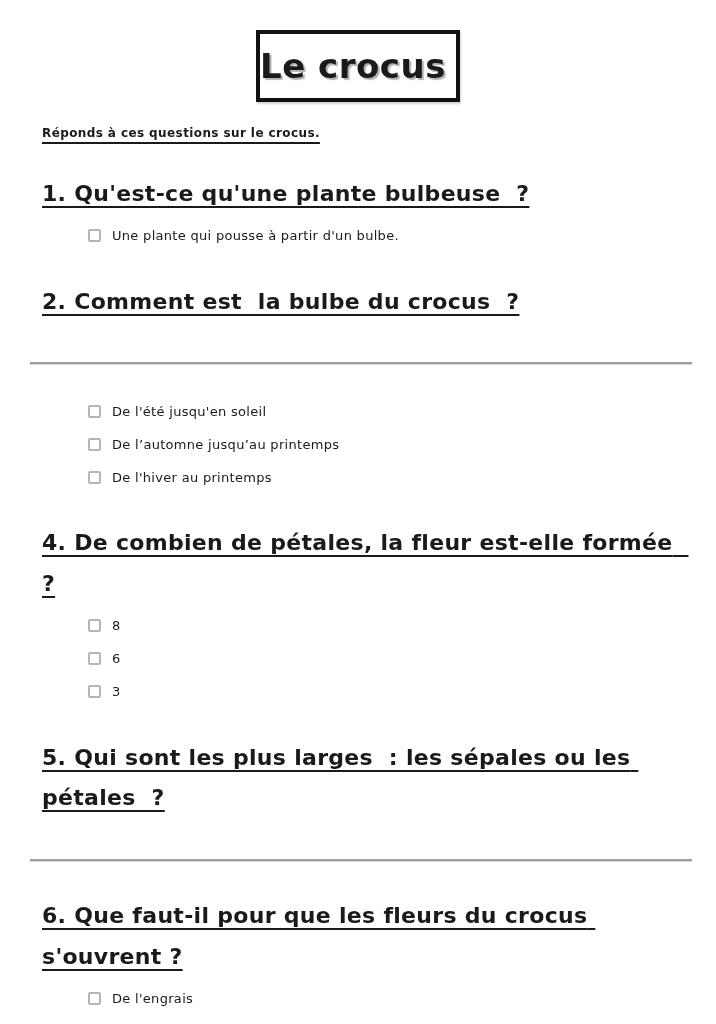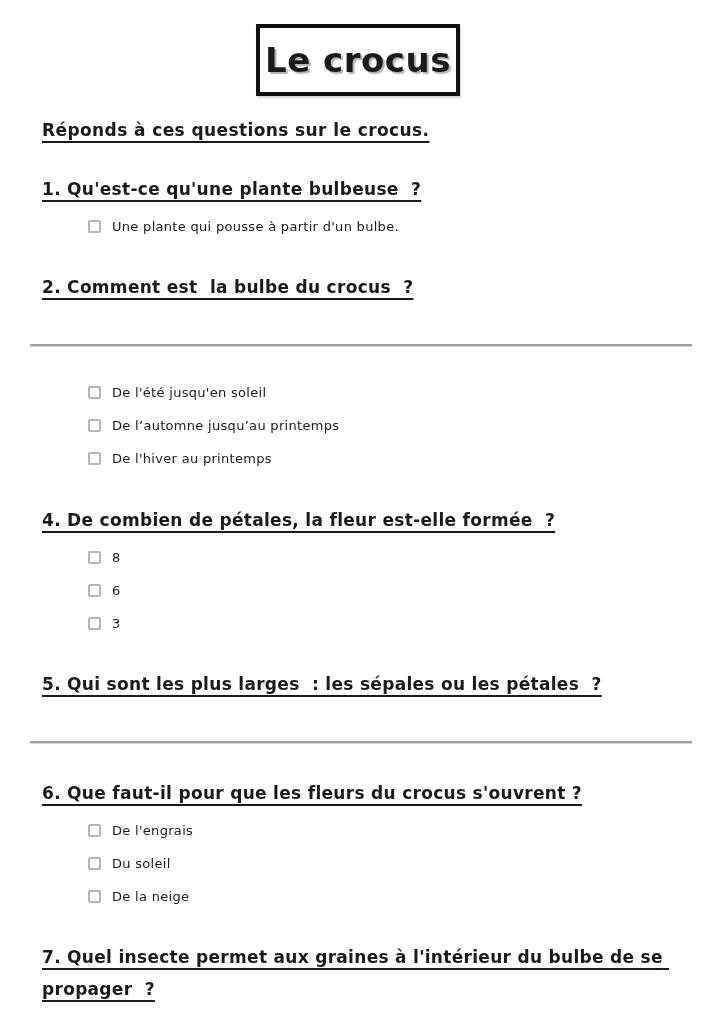--- a/index.html
+++ b/index.html
@@ -16,50 +16,50 @@
     color:var(--ink);
     overflow:hidden;
   }
   .page{
     position:relative;
     width:716px;height:1024px;
     background:#ffffff;
   }
   
   .title-box{
-    margin:24px auto 0 auto;
+    margin:30px auto 0 auto;
     width:204px;height:72px;
     border:4px solid var(--box-border);
-    display:flex;align-items:center;justify-content:center;
+    display:flex;align-items:center;
     box-shadow:1px 2px 2px rgba(0,0,0,0.18);
     background:#fff;
   }
   .title{
     font-size:34px;
     font-weight:bold;
     letter-spacing:0.5px;
     text-shadow:2px 2px 1px rgba(0,0,0,0.30);
     white-space:pre;
   }
   
   .intro{
     margin:24px 26px 0 42px;
-    font-size:17px;
+    font-size:12px;
     font-weight:bold;
     letter-spacing:0.4px;
     text-decoration:underline;
     text-decoration-thickness:2px;
     text-underline-offset:5px;
     white-space:pre-wrap;
   }
   
   #questions{margin:0 26px 0 42px;}
   .qblock{margin-top:34px;}
   .question{
-    font-size:17px;
+    font-size:22px;
     font-weight:bold;
     letter-spacing:0.3px;
     line-height:1.85;
     max-width:632px;
     text-decoration:underline;
     text-decoration-thickness:2px;
     text-underline-offset:5px;
     white-space:pre-wrap;
   }
   .options{margin-top:7px;}

